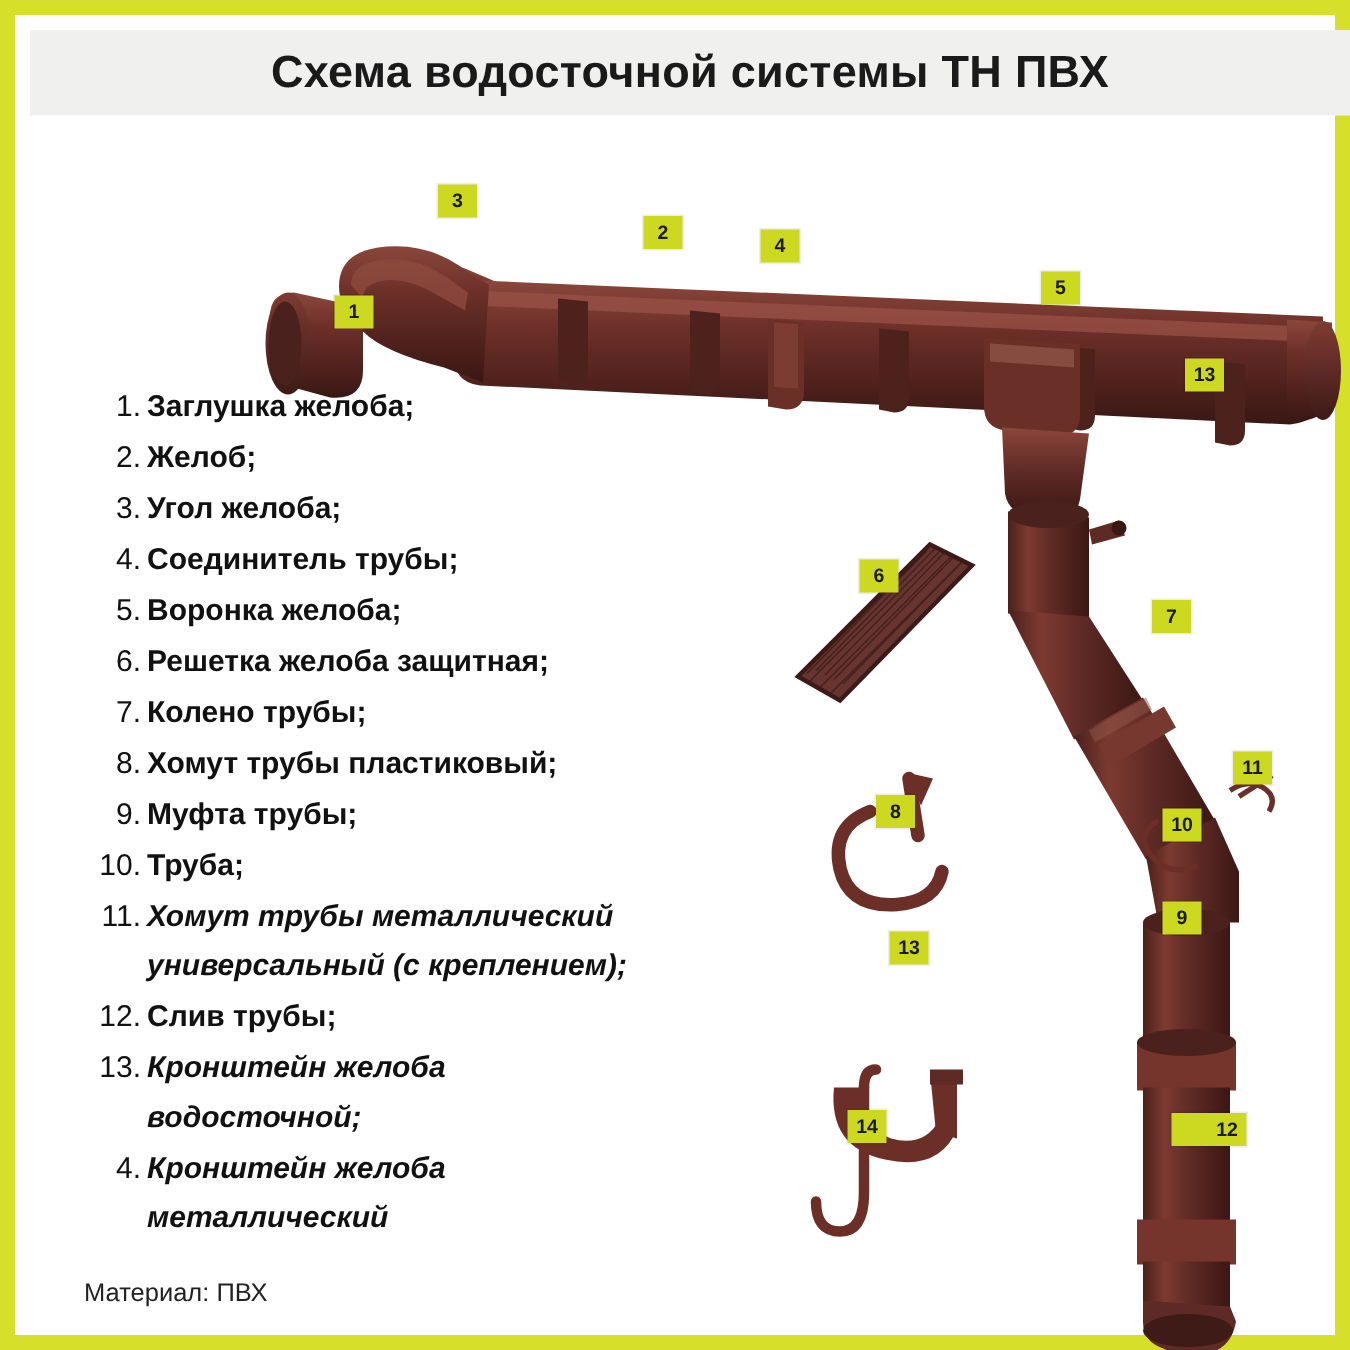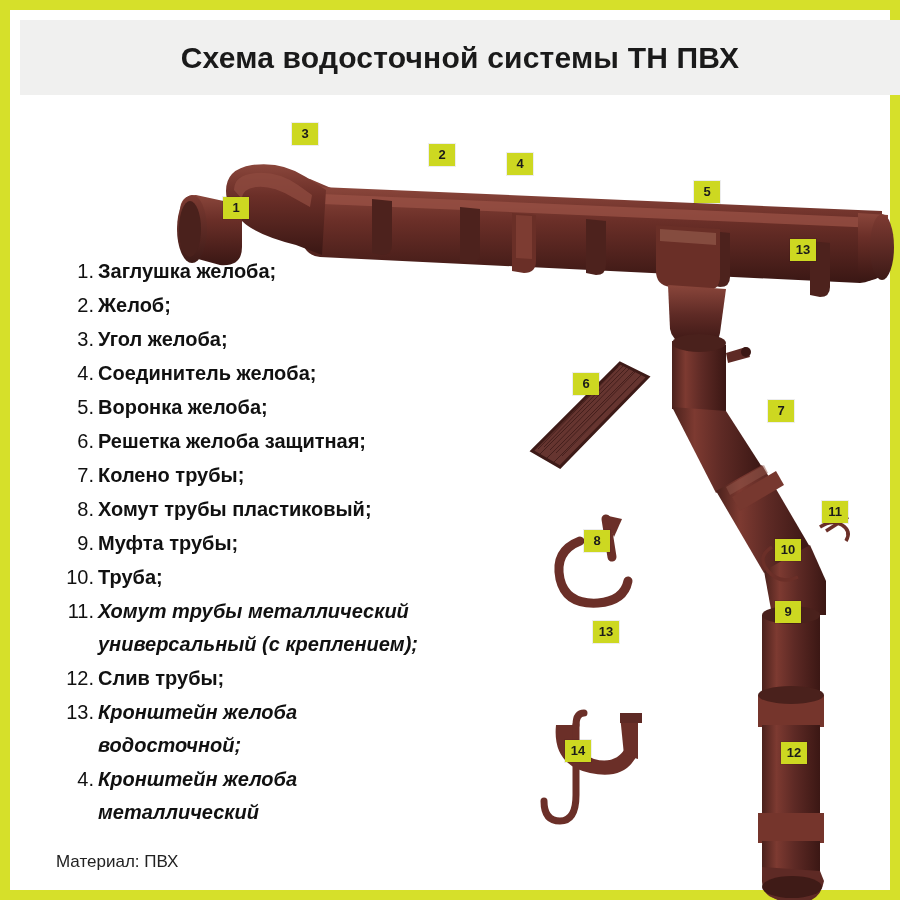--- a/index.html
+++ b/index.html
@@ -12,21 +12,21 @@
   .page{
     position:relative;
     width:900px;height:900px;
     box-sizing:border-box;
     border:10px solid #d6e02a;
     background:#ffffff;
   }
   .header{
     position:absolute;
     left:10px;top:10px;
-    width:880px;height:75px;
+    width:880px;height:57px;
     background:#f0f0ef;
     display:flex;align-items:center;justify-content:center;
   }
   .header-title{
     font-size:30px;
     font-weight:bold;
     color:#1a1a1a;
     letter-spacing:0.2px;
     text-align:center;
   }
@@ -247,42 +247,42 @@
     <div class="badge" style="left:674px;top:86px;">5</div>
     <div class="badge" style="left:770px;top:144px;">13</div>
     <div class="badge" style="left:553px;top:278px;">6</div>
     <div class="badge" style="left:748px;top:305px;">7</div>
     <div class="badge" style="left:802px;top:383px;margin-top:23px;">11</div>
     <div class="badge" style="left:564px;top:435px;">8</div>
     <div class="badge" style="left:755px;top:444px;">10</div>
     <div class="badge" style="left:755px;top:506px;">9</div>
     <div class="badge" style="left:573px;top:526px;">13</div>
     <div class="badge" style="left:545px;top:645px;">14</div>
-    <div class="badge" style="left:761px;top:647px;">12</div>
+    <div class="badge" style="left:761px;top:647px;padding-left:24px;">12</div>
 
     <div class="legend">
 
       <div class="legend-row">
         <span class="legend-num">1.</span>
         <span class="legend-label">Заглушка желоба;</span>
       </div>
 
       <div class="legend-row">
         <span class="legend-num">2.</span>
         <span class="legend-label">Желоб;</span>
       </div>
 
       <div class="legend-row">
         <span class="legend-num">3.</span>
         <span class="legend-label">Угол желоба;</span>
       </div>
 
       <div class="legend-row">
         <span class="legend-num">4.</span>
-        <span class="legend-label">Соединитель желоба;</span>
+        <span class="legend-label">Соединитель трубы;</span>
       </div>
 
       <div class="legend-row">
         <span class="legend-num">5.</span>
         <span class="legend-label">Воронка желоба;</span>
       </div>
 
       <div class="legend-row">
         <span class="legend-num">6.</span>
         <span class="legend-label">Решетка желоба защитная;</span>

